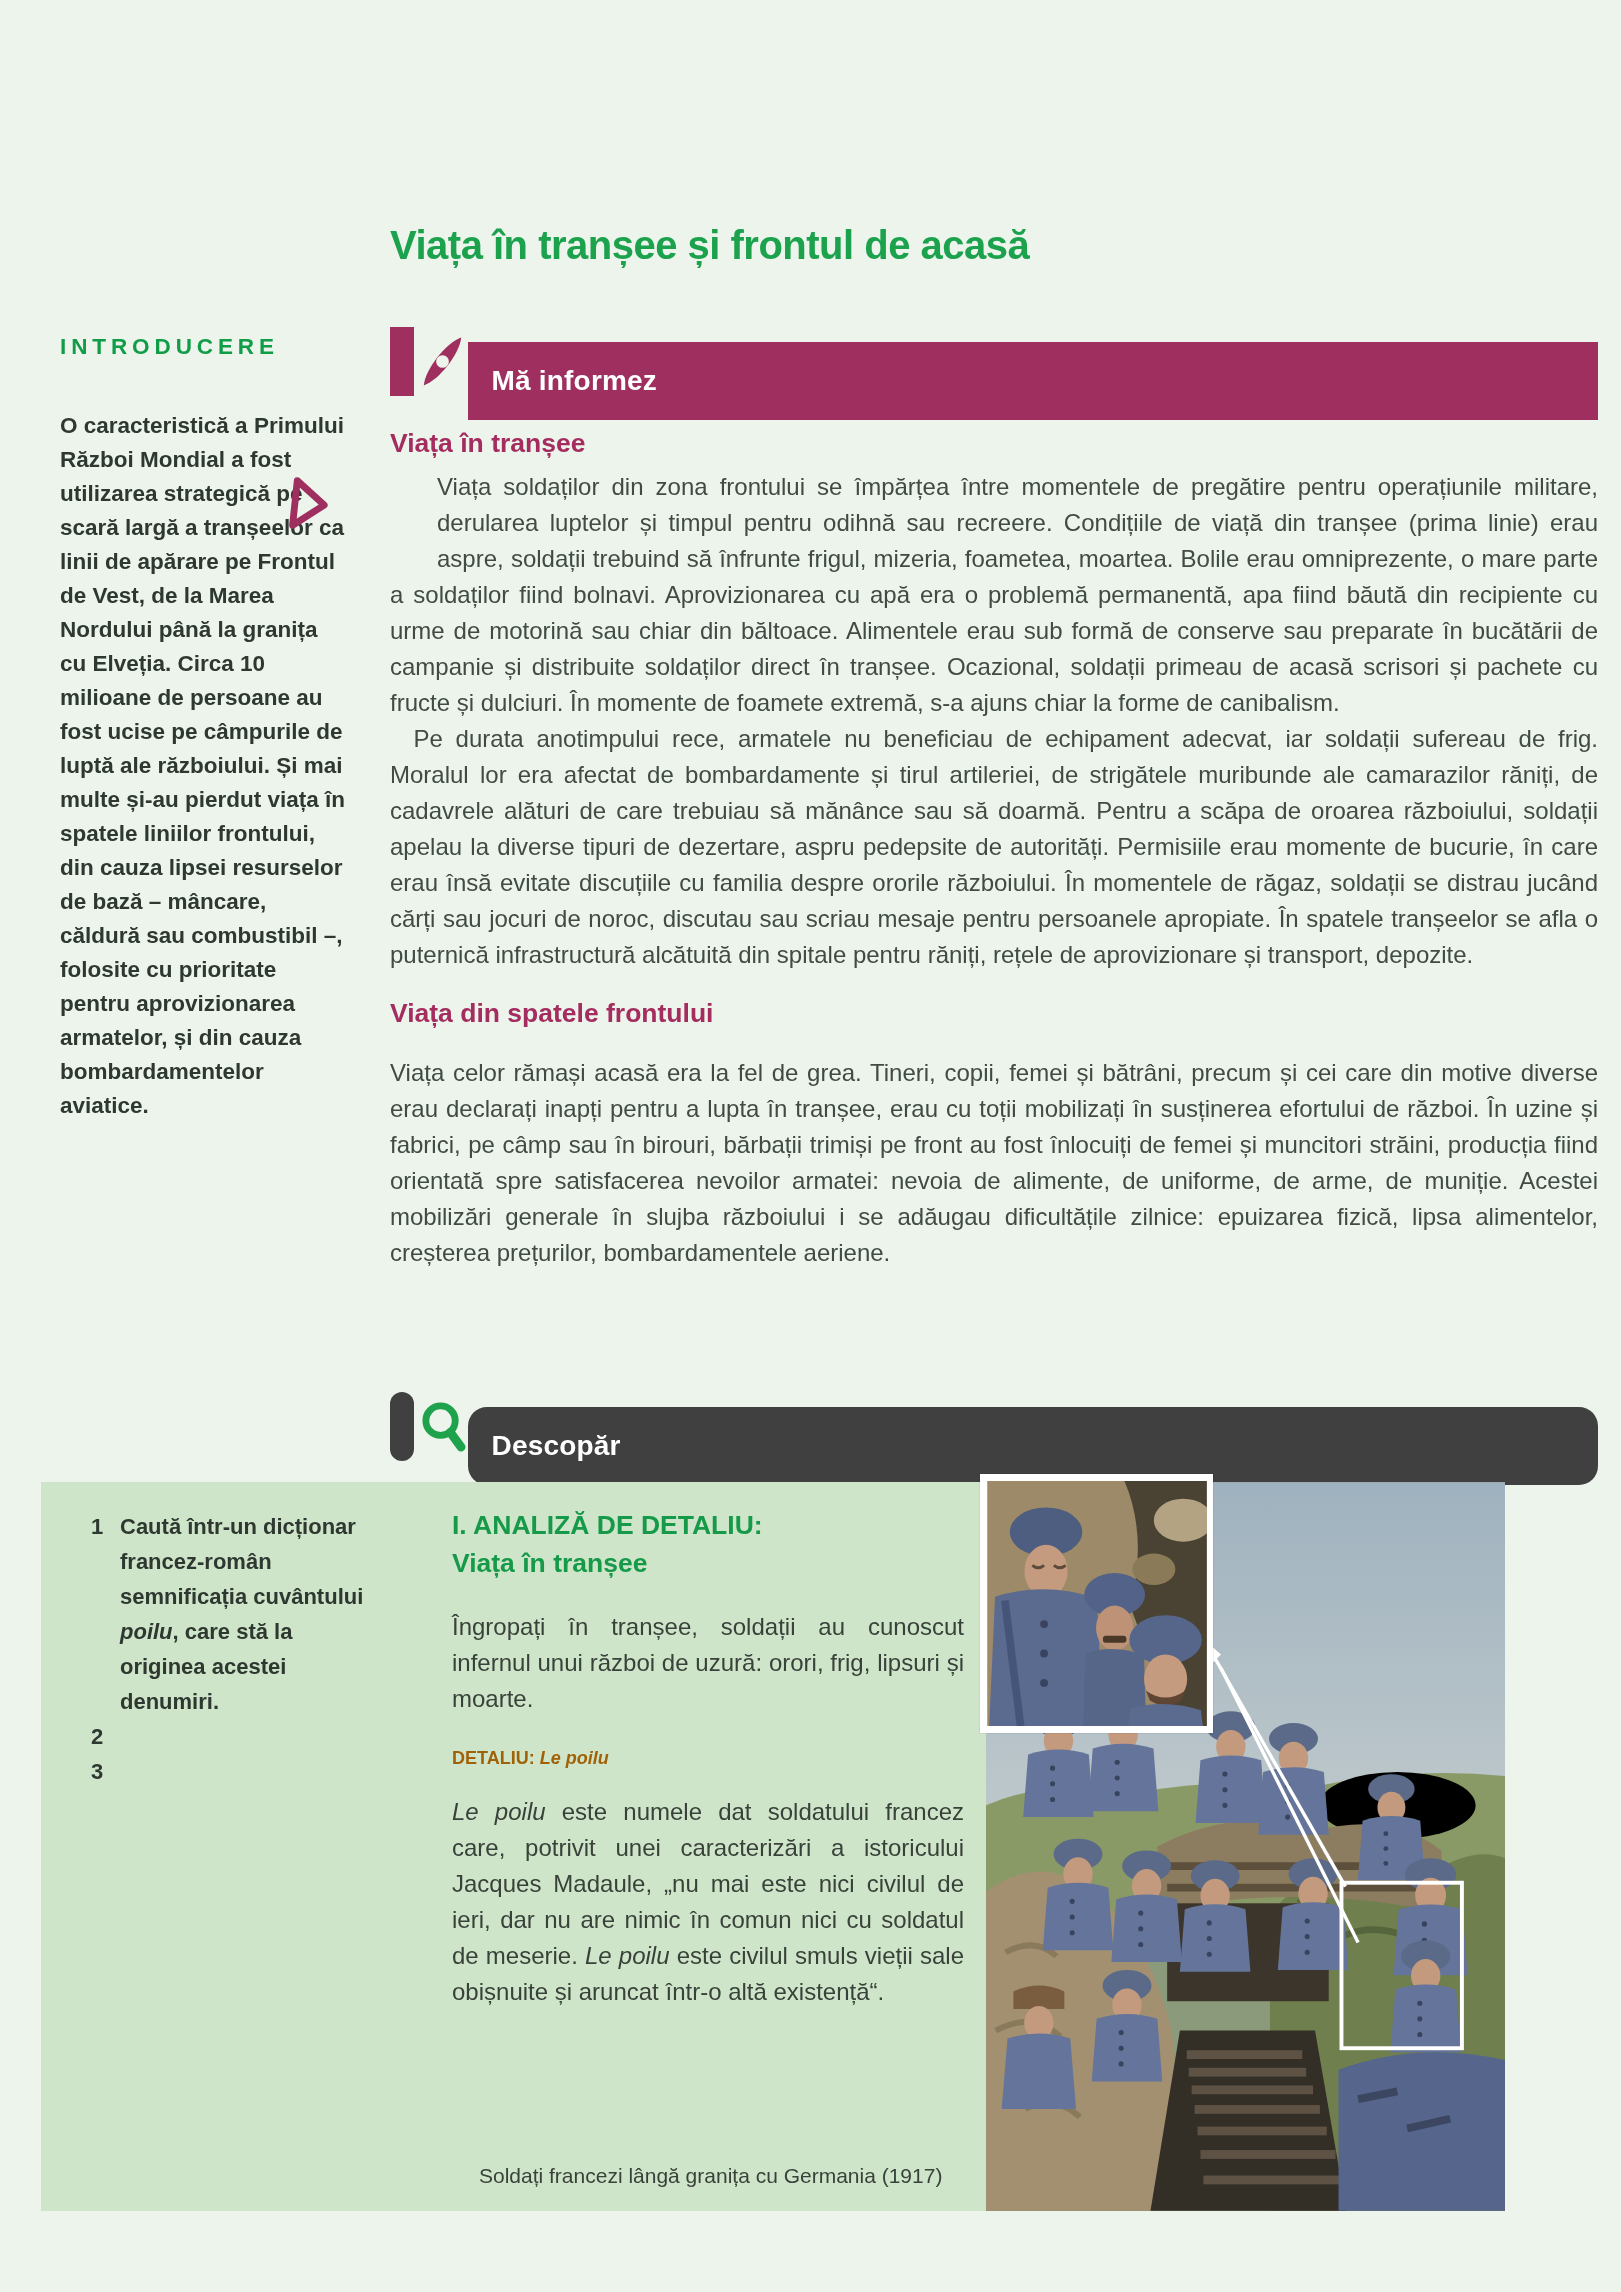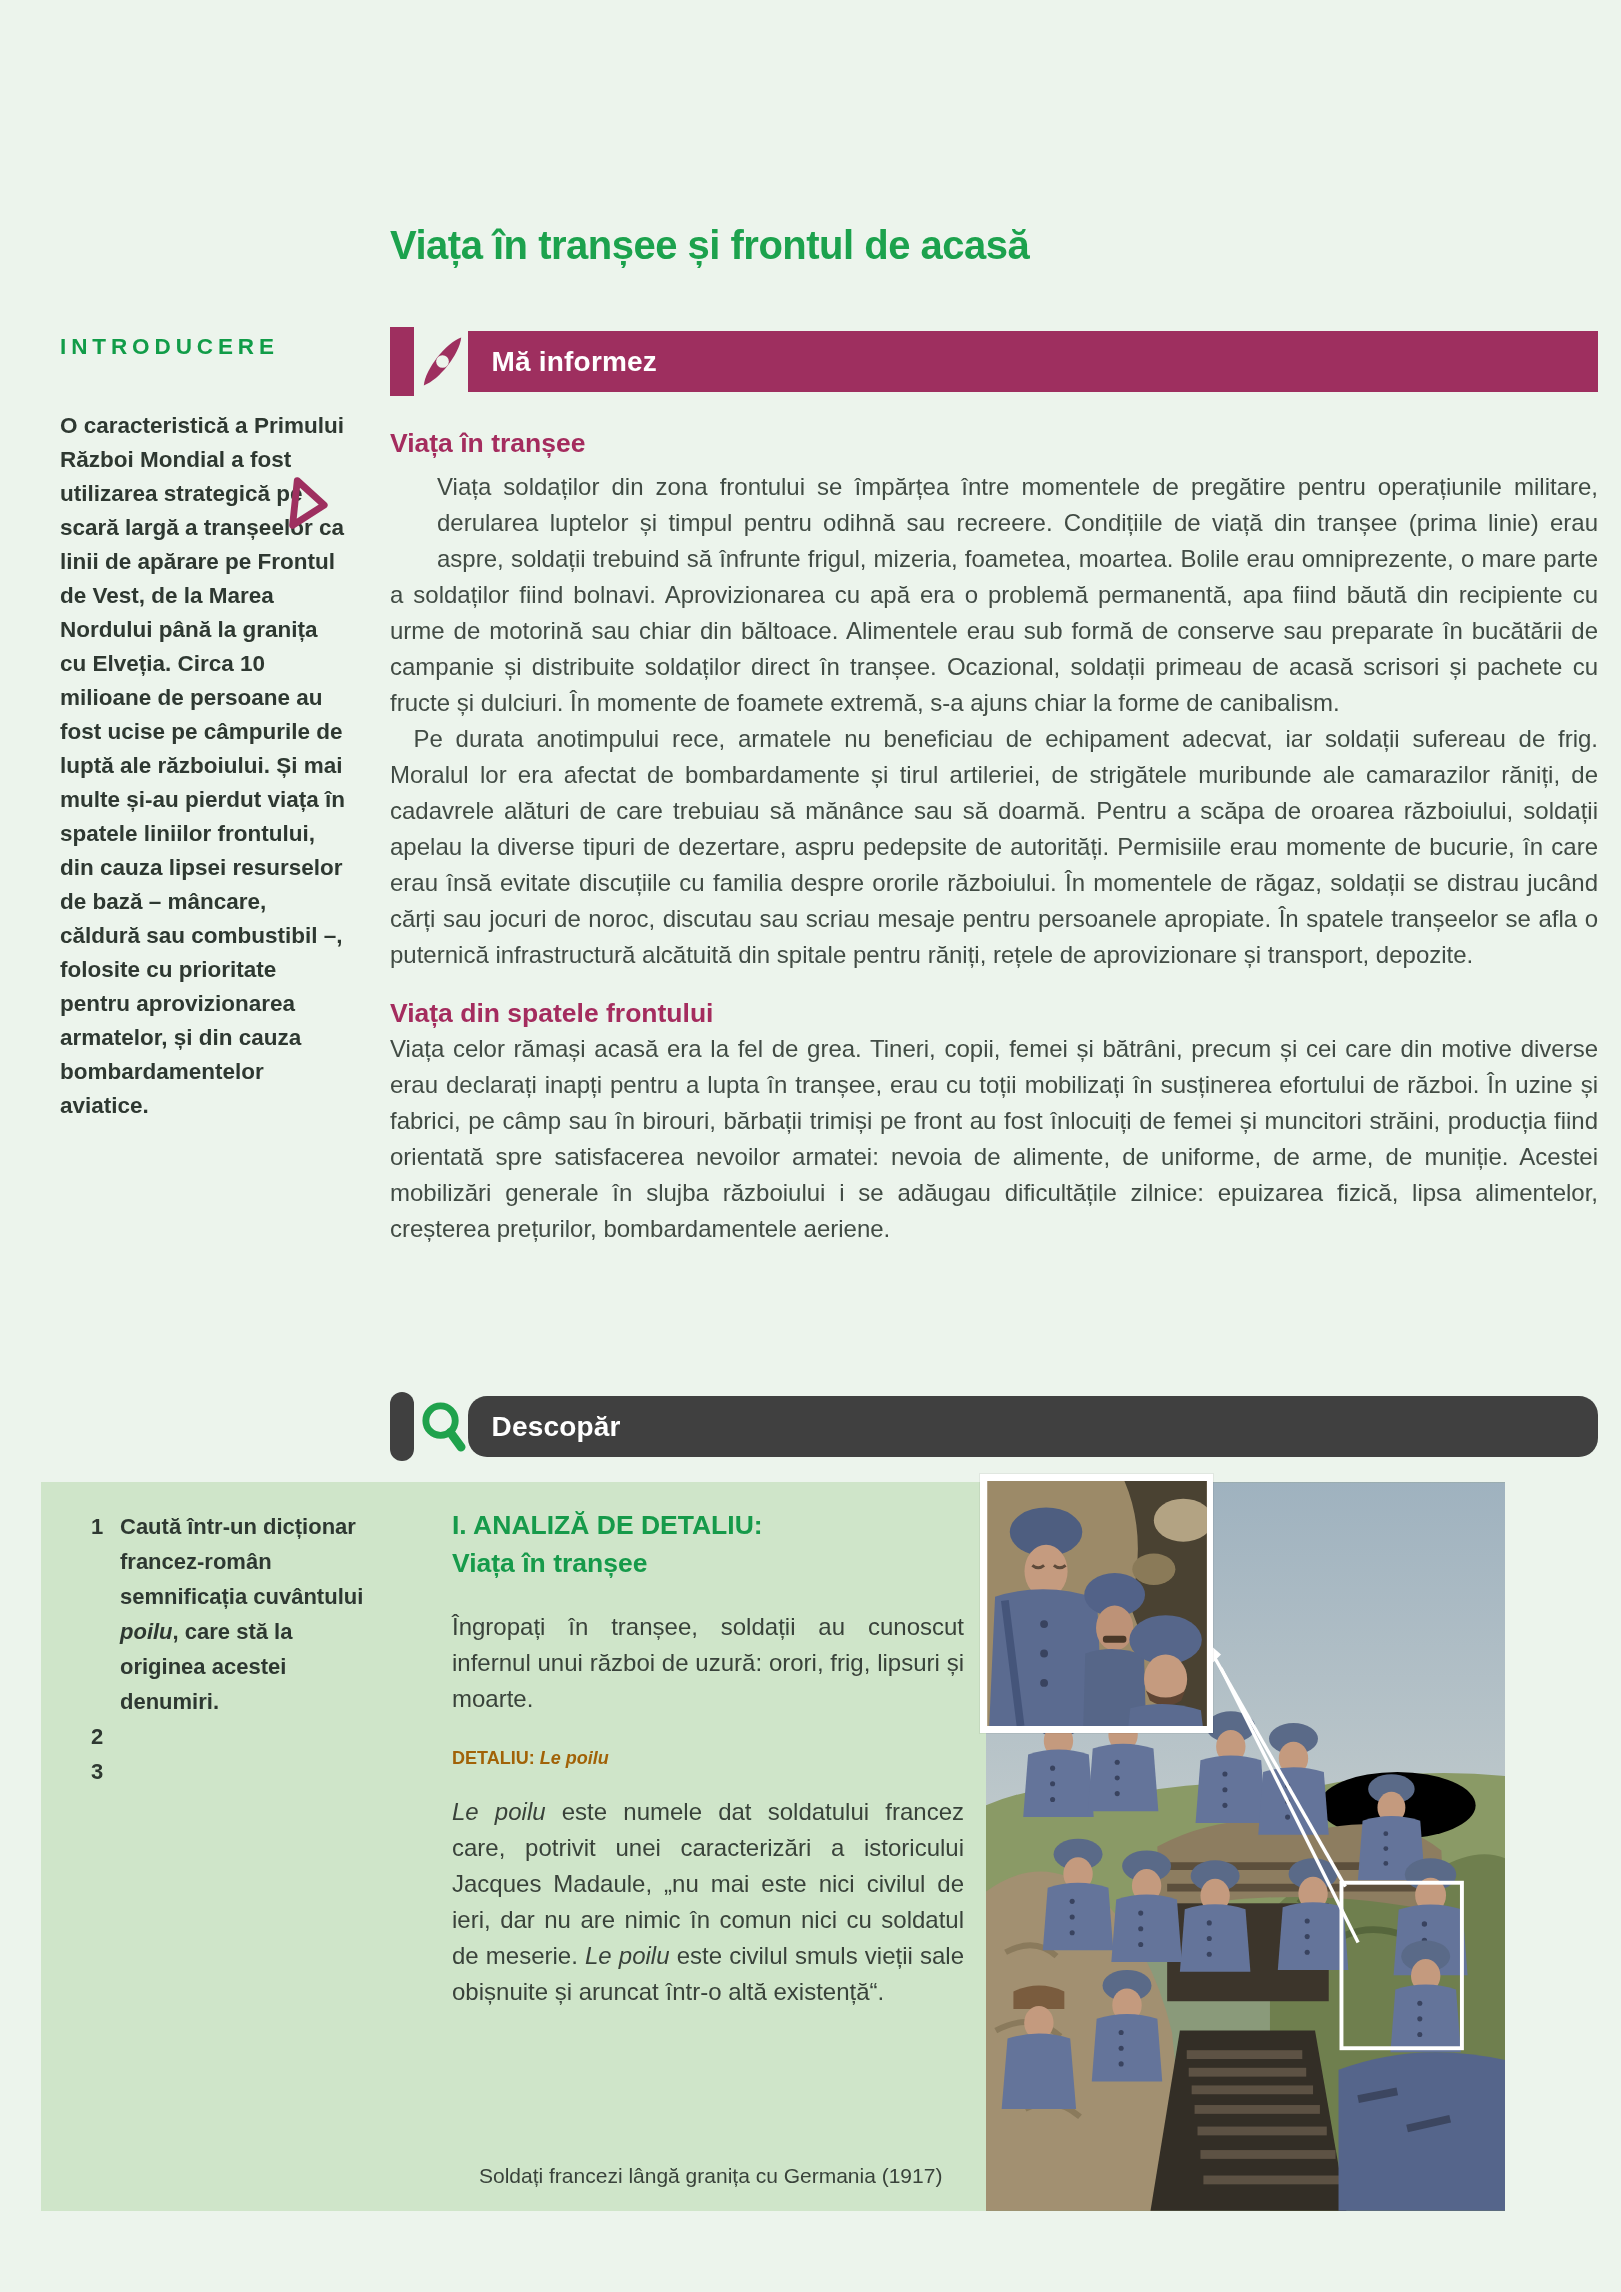--- a/index.html
+++ b/index.html
@@ -24,31 +24,31 @@
   .main-title{position:absolute;left:390px;top:196px;width:1208px;
     font-size:40px;font-weight:700;color:#1ca24d;letter-spacing:-0.5px;}
   
   .sidebar{position:absolute;left:60px;top:334px;width:290px;}
   .sidebar h2{margin:0 0 49px 0;font-size:22.5px;font-weight:700;color:#119c48;letter-spacing:4.9px;}
   .sidebar p{margin:0;font-size:22.5px;font-weight:600;line-height:34px;color:#2e3831;}
   
   .bar-row{position:absolute;left:390px;width:1208px;height:69px;}
   .bar-row .chip{position:absolute;left:0;top:0;width:23.5px;height:69px;}
   .bar-row .bar-icon{position:absolute;left:29px;top:2.9px;width:47px;height:63px;}
-  .bar-row .bar{position:absolute;left:78px;top:4px;right:0;height:61px;
+  .bar-row .bar{position:absolute;left:78px;top:15px;right:0;height:78px;
     display:flex;align-items:center;padding-left:23.5px;box-sizing:border-box;}
   .bar-row .bar span{color:#ffffff;font-size:28px;font-weight:700;letter-spacing:0.2px;}
   .informez-row{top:327px;}
   .informez-row .chip,.informez-row .bar{background:#9e2f5f;}
   .descopar-row{top:1392px;}
   .descopar-row .chip,.descopar-row .bar{background:#404040;border-radius:19px;}
   
   .main-flow{position:absolute;left:390px;top:428px;width:1208px;}
   .main-flow h3{margin:0 0 9.8px 0;font-size:26.5px;font-weight:700;color:#a42c5e;}
-  .main-flow h3.second{margin-top:25.5px;margin-bottom:2px;}
+  .main-flow h3.second{margin-top:25.5px;margin-bottom:26px;}
   .main-flow p{margin:0;font-size:24px;line-height:36px;text-align:justify;color:#414b44;}
   .p-first{position:relative;}
   .p-first .lead-spacer{float:left;width:47px;height:74px;}
   .tri-wrap{position:absolute;left:-102px;top:7.8px;width:43px;height:57px;}
   .p-indent{text-indent:23.5px;}
   
   .panel{position:absolute;left:41px;top:1482px;width:1464px;height:729px;background:#cfe5c9;}
   .tasks{position:absolute;left:50px;top:27.4px;width:284px;}
   .task{display:flex;margin:0;}
   .task .num{width:29px;flex:0 0 29px;font-size:22px;font-weight:700;color:#2e3831;line-height:35px;}

